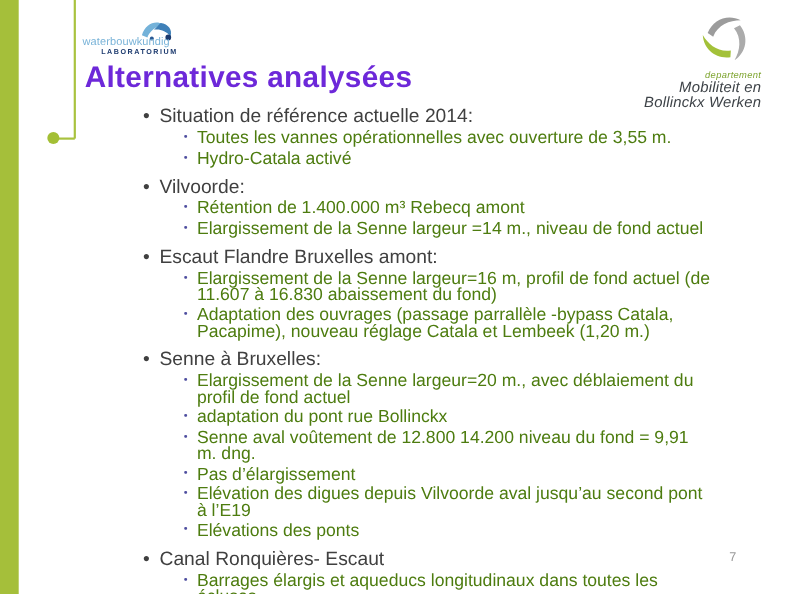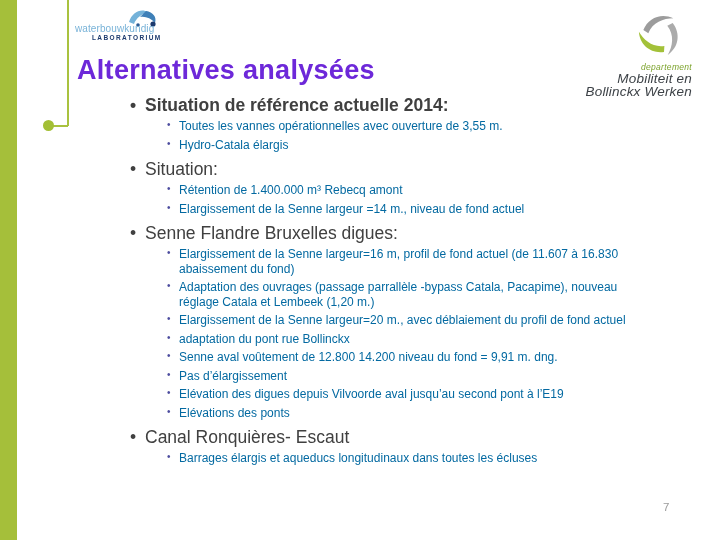--- a/index.html
+++ b/index.html
@@ -10,40 +10,40 @@
 
   
   .accent-bar { position:absolute; left:0; top:0; width:17px; height:540px; background:#a5bf3a; }
 
   
   .vline { position:absolute; left:67px; top:0; width:2px; height:126px; background:#a9c23f; }
   .hline { position:absolute; left:52px; top:125px; width:16px; height:2px; background:#a9c23f; }
   .dot   { position:absolute; left:43px; top:120px; width:11px; height:11px; border-radius:50%; background:#a3bf35; }
 
   
-  .wl-logo { position:absolute; left:75px; top:6px; width:100px; height:36px; }
+  .wl-logo { position:absolute; left:75px; top:16px; width:100px; height:36px; }
   .wl-splash { position:absolute; left:51px; top:1px; width:33px; height:22px; }
   .wl-name { position:absolute; left:0; top:17px; font-size:10px; letter-spacing:0.1px; color:#79b3d8; white-space:nowrap; }
   .wl-sub  { position:absolute; left:17px; top:28px; font-size:6.5px; font-weight:bold; letter-spacing:1.4px; color:#1c3a6e; white-space:nowrap; }
 
   
   .mow-logo { position:absolute; right:28px; top:10px; width:120px; text-align:right;margin-left:24px; }
   .mow-swirl { width:50px; height:50px; margin-right:7px; }
   .mow-dept  { font-size:8.5px; font-style:italic; color:#7ca32c; margin-top:-2px; letter-spacing:0.3px; }
   .mow-l2, .mow-l3 { font-size:13.5px; font-style:italic; color:#3d4247; line-height:13px; letter-spacing:0.2px;text-align:right; }
 
   
   .title { position:absolute; left:77px; top:55px; font-size:27px; font-weight:bold; letter-spacing:0.3px; color:#6d28d9; white-space:nowrap; }
 
   
   .content { position:absolute; left:130px; top:95px; width:516px; }
   .l1 { position:relative; font-size:17.5px; line-height:20px; color:#404040; padding-left:15px; margin:7px 0 4px; }
-  .l1:first-child { margin-top:0;font-weight:bold; }
+  .l1:first-child { margin-top:0; }
   .l1::before { content:"•"; position:absolute; left:0; top:0; color:#404040; }
-  .l2 { position:relative; font-size:12px; line-height:14.5px; color:#0369a1; margin:0 0 4px 36px; padding-left:13px; }
+  .l2 { position:relative; font-size:16px; line-height:14.5px; color:#4d7c0f; margin:0 0 4px 36px; padding-left:13px; }
   .l2::before { content:"•"; position:absolute; left:1px; top:-1px; color:#4d4d9f; font-size:10px; }
 
   .page-number { position:absolute; left:663px; top:501px; font-size:11.5px; color:#9a9a9a; }
 </style>
 </head>
 <body>
 
 <div class="slide">
 
   <div class="accent-bar"></div>
@@ -78,30 +78,31 @@
     <div class="mow-l2">Mobiliteit en</div>
     <div class="mow-l3">Bollinckx Werken</div>
   </div>
 
   <h1 class="title">Alternatives analysées</h1>
 
   <div class="content">
 
     <div class="l1">Situation de référence actuelle 2014:</div>
     <div class="l2">Toutes les vannes opérationnelles avec ouverture de 3,55 m.</div>
-    <div class="l2">Hydro-Catala élargis</div>
+    <div class="l2">Hydro-Catala activé</div>
 
-    <div class="l1">Situation:</div>
+    <div class="l1">Vilvoorde:</div>
     <div class="l2">Rétention de 1.400.000 m³ Rebecq amont</div>
     <div class="l2">Elargissement de la Senne largeur =14 m., niveau de fond actuel</div>
 
-    <div class="l1">Senne Flandre Bruxelles digues:</div>
+    <div class="l1">Escaut Flandre Bruxelles amont:</div>
     <div class="l2">Elargissement de la Senne largeur=16 m, profil de fond actuel (de 11.607 à 16.830 abaissement du fond)</div>
     <div class="l2">Adaptation des ouvrages (passage parrallèle -bypass Catala, Pacapime), nouveau réglage Catala et Lembeek (1,20 m.)</div>
 
+    <div class="l1">Senne à Bruxelles:</div>
     <div class="l2">Elargissement de la Senne largeur=20 m., avec déblaiement du profil de fond actuel</div>
     <div class="l2">adaptation du pont rue Bollinckx</div>
     <div class="l2">Senne aval voûtement de 12.800 14.200  niveau du fond = 9,91 m. dng.</div>
 
     <div class="l2">Pas d’élargissement</div>
     <div class="l2">Elévation des digues depuis Vilvoorde aval  jusqu’au second pont à l’E19</div>
     <div class="l2">Elévations des ponts</div>
 
     <div class="l1">Canal Ronquières- Escaut</div>
     <div class="l2">Barrages élargis et aqueducs longitudinaux dans toutes les écluses</div>

